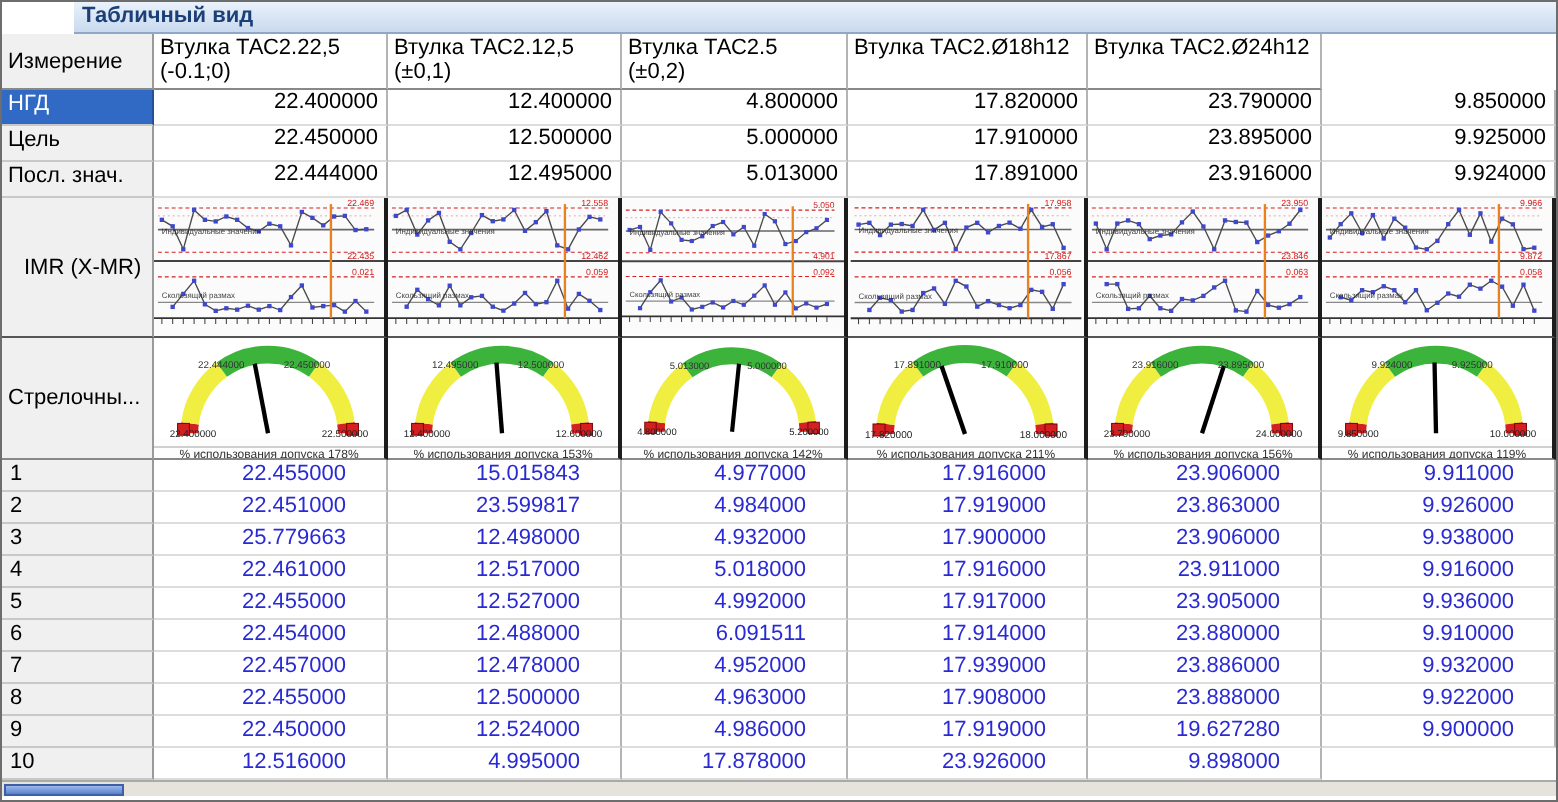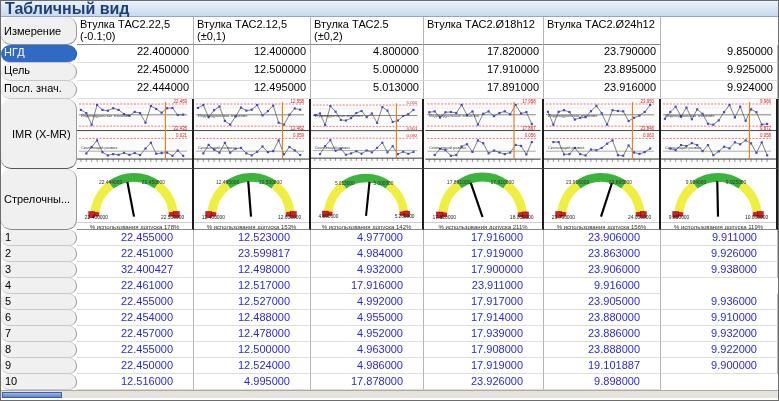--- a/index.html
+++ b/index.html
@@ -1,27 +1,27 @@
 <!DOCTYPE html>
 <html><head>
 <meta charset="utf-8">
 <style>
   * { box-sizing: border-box; margin: 0; padding: 0; }
   html,body { width:779px; height:401px; overflow:hidden; background:#d4d0c8;
               font-family:"Liberation Sans", sans-serif; }
   .window { width:779px; height:401px; border:1px solid #6d6d6d; background:#fff;
             display:flex; flex-direction:column; }
   .titlebar { height:16px; flex:0 0 16px; background:linear-gradient(#eaf2fb,#c9d9ef);
-              border-bottom:1px solid #8fa8c8; font-size:16px; font-weight:bold;
-              color:#1b3f77; padding:1px 4px; line-height:13px; }
+              border-bottom:1px solid #8fa8c8; font-size:11px; font-weight:bold;
+              color:#1b3f77; padding:1px 4px; line-height:13px;margin-left:36px; }
   .grid-row { display:grid; grid-template-columns:76px 117px 117px 113px 120px 117px 117px; }
   .cell { border-right:1px solid #b4b4b4; border-bottom:1px solid #dcdcdc;
           font-size:11px; color:#000; overflow:hidden; white-space:nowrap; }
   .corner, .lbl { background:#f0f0f0; border-right:1px solid #9a9a9a;
-                  border-bottom:1px solid #c8c8c8; padding:1px 3px;border-radius:10px; }
+                  border-bottom:1px solid #c8c8c8; padding:1px 3px; }
   .hdr-row .cell { height:28px; border-bottom:1px solid #888; padding:1px 3px;
                    white-space:normal; line-height:12px; font-size:11px; }
   .corner { display:flex; align-items:center; }
   .lim-row .cell { height:18px; line-height:13px; }
   .lim-row .num { text-align:right; padding:0 4px; background:#fff; }
   .sel { background:#316ac5 !important; color:#fff !important; border-right:1px solid #26509a !important; }
   .imr-row .cell { height:70px; border-bottom:1px solid #555;padding-left:11px; }
   .imr-row .chart-cell, .gauge-row .gauge-cell { border-right:2px solid #1c1c1c; background:#fdfdfd; padding:0; }
   .gauge-row .cell { height:61px; border-bottom:1px solid #888; }
   .vlabel { display:flex; align-items:center; padding:1px 3px; }
@@ -637,66 +637,67 @@
     <line x1="58" y1="48" x2="57.25" y2="12.01" stroke="#000" stroke-width="2.2"></line>
     <text x="46" y="15" font-size="5" text-anchor="end" fill="#333">9.924000</text>
     <text x="66" y="15" font-size="5" fill="#333">9.925000</text>
     <text x="8" y="50" font-size="5" fill="#222">9.850000</text>
     <text x="109" y="50" font-size="5" text-anchor="end" fill="#222">10.000000</text>
   </svg><div class="gauge-cap">% использования допуска 119%</div></div>
       </div>
       <div class="grid-row samp-row">
         <div class="cell lbl">1</div>
         <div class="cell num">22.455000</div>
-        <div class="cell num">12.523000</div>
+        <div class="cell num">15.015843</div>
         <div class="cell num">4.977000</div>
         <div class="cell num">17.916000</div>
         <div class="cell num">23.906000</div>
         <div class="cell num">9.911000</div>
       </div>
       <div class="grid-row samp-row">
         <div class="cell lbl">2</div>
         <div class="cell num">22.451000</div>
         <div class="cell num">23.599817</div>
         <div class="cell num">4.984000</div>
         <div class="cell num">17.919000</div>
         <div class="cell num">23.863000</div>
         <div class="cell num">9.926000</div>
       </div>
       <div class="grid-row samp-row">
         <div class="cell lbl">3</div>
-        <div class="cell num">32.400427</div>
+        <div class="cell num">25.779663</div>
         <div class="cell num">12.498000</div>
         <div class="cell num">4.932000</div>
         <div class="cell num">17.900000</div>
         <div class="cell num">23.906000</div>
         <div class="cell num">9.938000</div>
       </div>
       <div class="grid-row samp-row">
         <div class="cell lbl">4</div>
         <div class="cell num">22.461000</div>
         <div class="cell num">12.517000</div>
+        <div class="cell num">5.018000</div>
         <div class="cell num">17.916000</div>
         <div class="cell num">23.911000</div>
         <div class="cell num">9.916000</div>
       </div>
       <div class="grid-row samp-row">
         <div class="cell lbl">5</div>
         <div class="cell num">22.455000</div>
         <div class="cell num">12.527000</div>
         <div class="cell num">4.992000</div>
         <div class="cell num">17.917000</div>
         <div class="cell num">23.905000</div>
         <div class="cell num">9.936000</div>
       </div>
       <div class="grid-row samp-row">
         <div class="cell lbl">6</div>
         <div class="cell num">22.454000</div>
         <div class="cell num">12.488000</div>
-        <div class="cell num">4.955000</div>
+        <div class="cell num">6.091511</div>
         <div class="cell num">17.914000</div>
         <div class="cell num">23.880000</div>
         <div class="cell num">9.910000</div>
       </div>
       <div class="grid-row samp-row">
         <div class="cell lbl">7</div>
         <div class="cell num">22.457000</div>
         <div class="cell num">12.478000</div>
         <div class="cell num">4.952000</div>
         <div class="cell num">17.939000</div>
@@ -711,21 +712,21 @@
         <div class="cell num">17.908000</div>
         <div class="cell num">23.888000</div>
         <div class="cell num">9.922000</div>
       </div>
       <div class="grid-row samp-row">
         <div class="cell lbl">9</div>
         <div class="cell num">22.450000</div>
         <div class="cell num">12.524000</div>
         <div class="cell num">4.986000</div>
         <div class="cell num">17.919000</div>
-        <div class="cell num">19.101887</div>
+        <div class="cell num">19.627280</div>
         <div class="cell num">9.900000</div>
       </div>
       <div class="grid-row samp-row">
         <div class="cell lbl">10</div>
         <div class="cell num">12.516000</div>
         <div class="cell num">4.995000</div>
         <div class="cell num">17.878000</div>
         <div class="cell num">23.926000</div>
         <div class="cell num">9.898000</div>
       </div>

